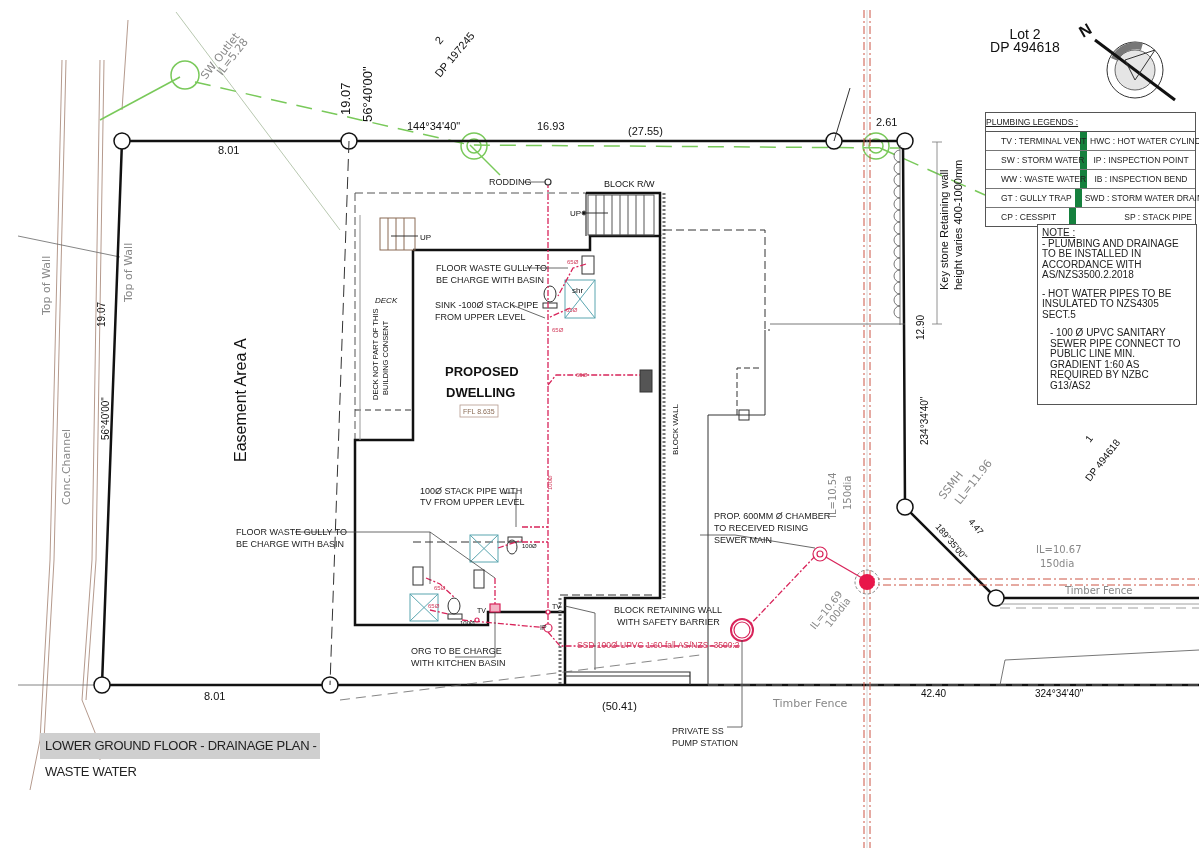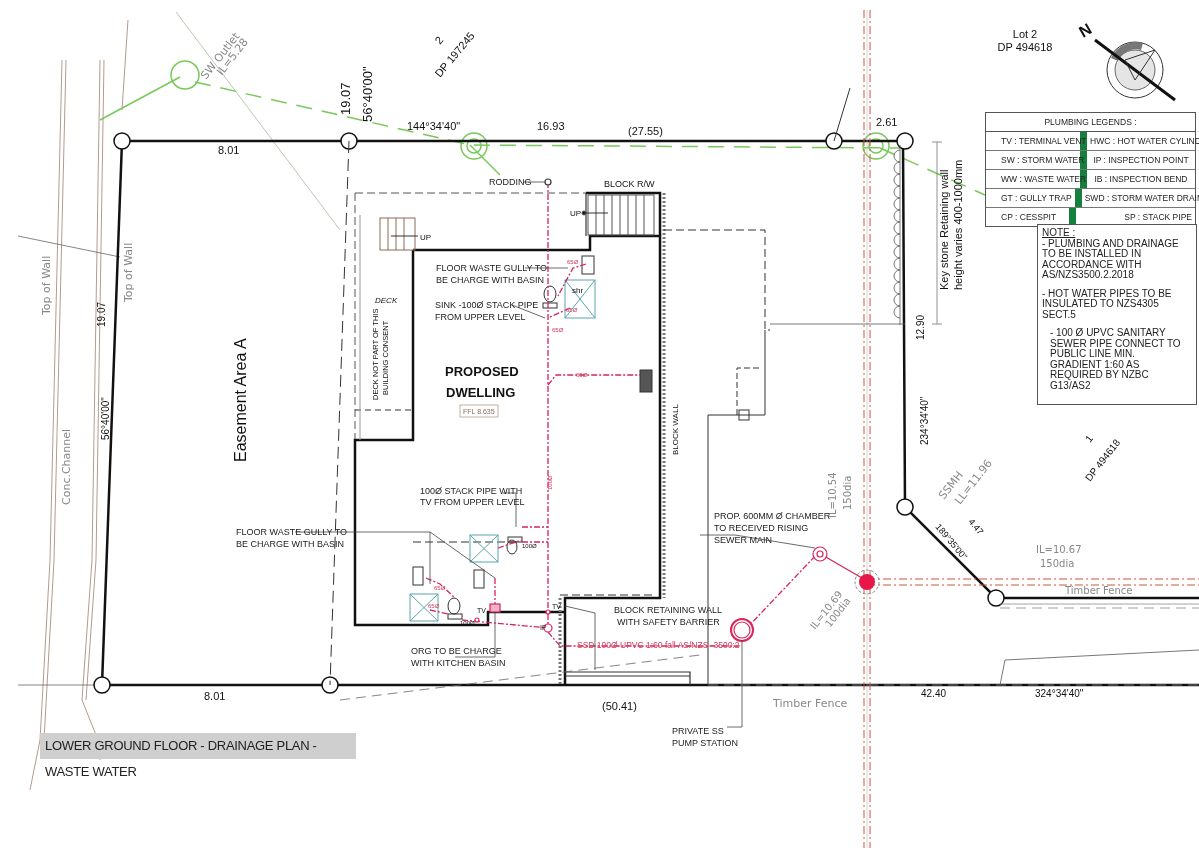--- a/index.html
+++ b/index.html
@@ -3,31 +3,31 @@
 <meta charset="utf-8">
 <style>
   html, body { margin:0; padding:0; background:#ffffff; }
   body { width:1199px; height:848px; position:relative; overflow:hidden; font-family:"Liberation Sans", sans-serif; }
   svg#plan { position:absolute; left:0; top:0; }
   .t { font-family:"Liberation Sans", sans-serif; fill:#111; }
   .tn { font-family:"Liberation Sans", sans-serif; fill:#222; font-size:9px; }
   .tg { font-family:"DejaVu Sans", sans-serif; fill:#888; }
   .tr { font-family:"Liberation Sans", sans-serif; fill:#d13a5a; }
   .legend { position:absolute; left:985px; top:112px; width:209px; border:1px solid #555; background:#fff; font-size:8.5px; color:#222; }
-  .legend .hdr { text-align:center; padding:4px 0; border-bottom:1px solid #555; }
+  .legend .hdr { text-decoration:underline; padding:4px 0; border-bottom:1px solid #555; }
   .legend .row { display:flex; border-bottom:1px solid #777; }
   .legend .row:last-child { border-bottom:none;gap:45px; }
   .legend .c1 { width:76px; padding:4px 3px; border-right:7px solid #15803d; white-space:nowrap;margin-left:12px; }
   .legend .c2 { flex:1; padding:4px 3px; white-space:nowrap;text-align:center; }
   .note { position:absolute; left:1037px; top:224px; width:150px; border:1px solid #555; background:#fff; font-size:10px; line-height:10.5px; color:#222; padding:3px 4px 5px 4px; }
   .note .ttl { text-decoration:underline; }
   .note p { margin:0 0 8px 0; }
   .note p:last-child { margin:8px; }
-  .title-bar { position:absolute; left:40px; top:733px; width:316px; height:26px; background:#cfcfcf; font-size:13px; color:#222; line-height:26px; padding-left:5px; box-sizing:border-box; letter-spacing:-0.3px; }
-  .lot2 { position:absolute; left:990px; top:28px; width:70px; text-align:center; font-size:11px; color:#111; line-height:13px; }
+  .title-bar { position:absolute; left:40px; top:733px; width:280px; height:26px; background:#cfcfcf; font-size:13px; color:#222; line-height:26px; padding-left:5px; box-sizing:border-box; letter-spacing:-0.3px; }
+  .lot2 { position:absolute; left:990px; top:28px; width:70px; text-align:center; font-size:14px; color:#111; line-height:13px; }
 </style>
 </head>
 <body>
 
 <svg id="plan" width="1199" height="848" viewBox="0 0 1199 848" xmlns="http://www.w3.org/2000/svg">
 
   <g stroke="#b59a8d" fill="none" stroke-width="1">
     <path d="M62 60 L50 560 L40 740 L30 790"></path>
     <path d="M66 60 L54 560 L44 740"></path>
     <path d="M100 60 L92 560 L82 700 L98 740 L100 760"></path>

